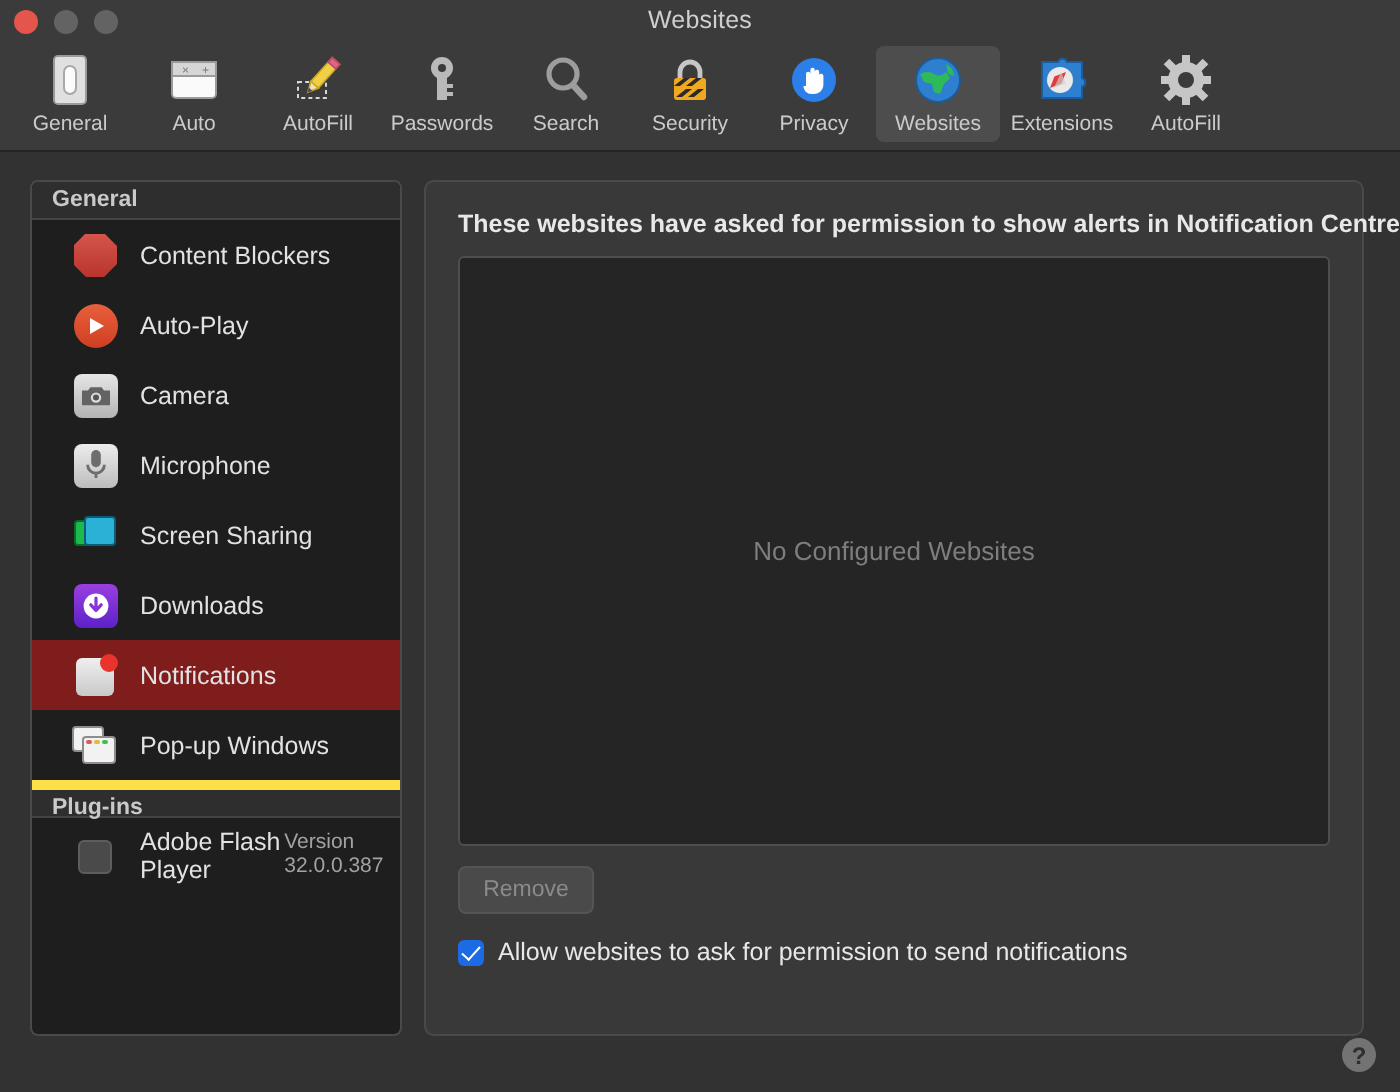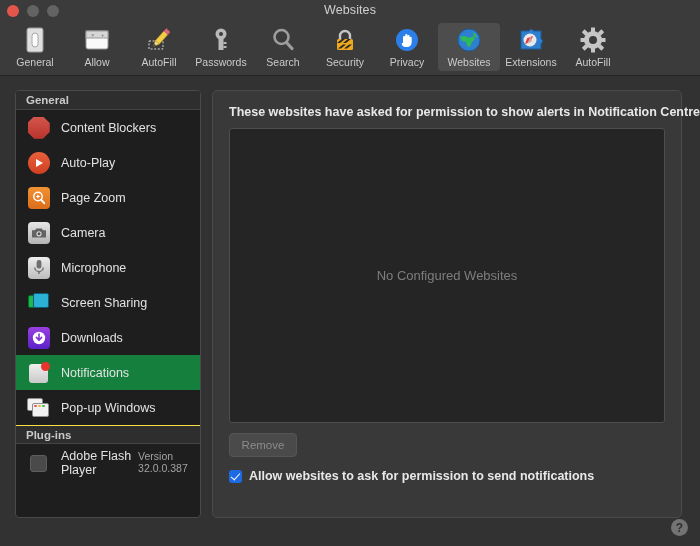--- a/index.html
+++ b/index.html
@@ -102,24 +102,24 @@
     font-size: 11.5px;
     font-weight: bold;
     padding: 3px 0 3px 10px;
     height: 19px;
     line-height: 13px;
   }
   .side-item {
     height: 35px;
     display: flex;
     align-items: center;
-    padding-left: 10px;
+    padding-left: 19px;
     cursor: default;
   }
-  .side-item.selected { background: #15803d; }
+  .side-item.selected { background: #7f1d1d; }
   .side-ico {
     width: 25px; height: 25px;
     flex: 0 0 25px;
     margin-right: 10px;
     position: relative;
     display: flex; align-items: center; justify-content: center;
   }
   .side-label {
     font-size: 12.5px;
     color: #e2e2e2;
@@ -190,21 +190,21 @@
     position: absolute;
     left: 4px; top: 1px;
     width: 4px; height: 8px;
     border: solid #fff;
     border-width: 0 1.8px 1.8px 0;
     transform: rotate(42deg);
   }
   #allow-label {
     font-size: 12.5px;
     color: #e8e8e8;
-    font-weight: bold;
+    font-weight: normal;
     white-space: nowrap;
   }
 
   
   #help-btn {
     position: absolute;
     right: 12px; bottom: 10px;
     width: 17px; height: 17px;
     border-radius: 50%;
     background: #737373;
@@ -319,21 +319,21 @@
 
     <div class="tb-item">
       <span class="tb-ico">
         <svg width="28" height="28" viewBox="0 0 28 28">
           <rect x="3" y="5" width="22" height="18" rx="2" fill="#fafafa" stroke="#9a9a9a"></rect>
           <rect x="3" y="5" width="22" height="7" fill="#d6d6d6" stroke="#9a9a9a"></rect>
           <text x="8" y="11" font-size="6" fill="#7a7a7a" font-family="Liberation Sans">×</text>
           <text x="18" y="11" font-size="6" fill="#7a7a7a" font-family="Liberation Sans">+</text>
         </svg>
       </span>
-      <span class="tb-label">Allow</span>
+      <span class="tb-label">Auto</span>
     </div>
 
     <div class="tb-item">
       <span class="tb-ico">
         <svg width="28" height="28" viewBox="0 0 28 28">
           <rect x="4" y="15" width="14" height="8" fill="none" stroke="#d8d8d8" stroke-dasharray="2,1.6"></rect>
           <g transform="rotate(42 16 13)">
             <rect x="13" y="2" width="5" height="16" fill="#f3cf46" stroke="#c9a828" stroke-width=".8"></rect>
             <polygon points="13,18 18,18 15.5,23" fill="#f0e2b8" stroke="#c9a828" stroke-width=".8"></polygon>
             <polygon points="14.3,21 16.7,21 15.5,23.4" fill="#4d4d4d"></polygon>
@@ -449,33 +449,20 @@
         <span class="side-label">Content Blockers</span>
       </div>
 
       <div class="side-item">
         <span class="side-ico">
             <span class="ic-circle-play"></span>
           </span>
         <span class="side-label">Auto-Play</span>
       </div>
 
-      <div class="side-item">
-        <span class="side-ico">
-          <span class="ic-rounded ic-zoom">
-            <svg width="16" height="16" viewBox="0 0 16 16">
-              <circle cx="7" cy="6.5" r="4.2" fill="none" stroke="#fff" stroke-width="1.5"></circle>
-              <line x1="6.9" y1="4.7" x2="6.9" y2="8.3" stroke="#fff" stroke-width="1.2"></line>
-              <line x1="5.2" y1="6.5" x2="8.8" y2="6.5" stroke="#fff" stroke-width="1.2"></line>
-              <line x1="10.2" y1="9.9" x2="13.2" y2="13.2" stroke="#fff" stroke-width="2" stroke-linecap="round"></line>
-            </svg>
-          </span>
-        </span>
-        <span class="side-label">Page Zoom</span>
-      </div>
 
       <div class="side-item">
         <span class="side-ico">
           <span class="ic-rounded ic-cam">
             <svg width="16" height="14" viewBox="0 0 16 14">
               <path d="M1 4.2 h3 l1.2 -1.6 h5.6 L12 4.2 h3 v7.4 H1 z" fill="#636363"></path>
               <circle cx="8" cy="7.8" r="2.6" fill="#ddd"></circle>
               <circle cx="8" cy="7.8" r="1.5" fill="#555"></circle>
             </svg>
           </span>
@@ -537,21 +524,21 @@
             <u>
                 <b style="background:#e05a52"></b>
                 <b style="background:#e2b93c"></b>
                 <b style="background:#3fbf52"></b>
               </u>
           </span>
         </span>
         <span class="side-label">Pop-up Windows</span>
       </div>
 
-      <div class="grp-header" style="border-top:1px solid #fde047;">Plug-ins</div>
+      <div class="grp-header" style="border-top:5px solid #fde047;">Plug-ins</div>
 
       <div class="side-item plugin">
         <span class="side-ico">
             <span class="ic-plugin"></span>
           </span>
         <span class="plugin-text">
           <span class="plugin-name">Adobe Flash Player</span>
           <span class="plugin-ver">Version 32.0.0.387</span>
         </span>
       </div>

